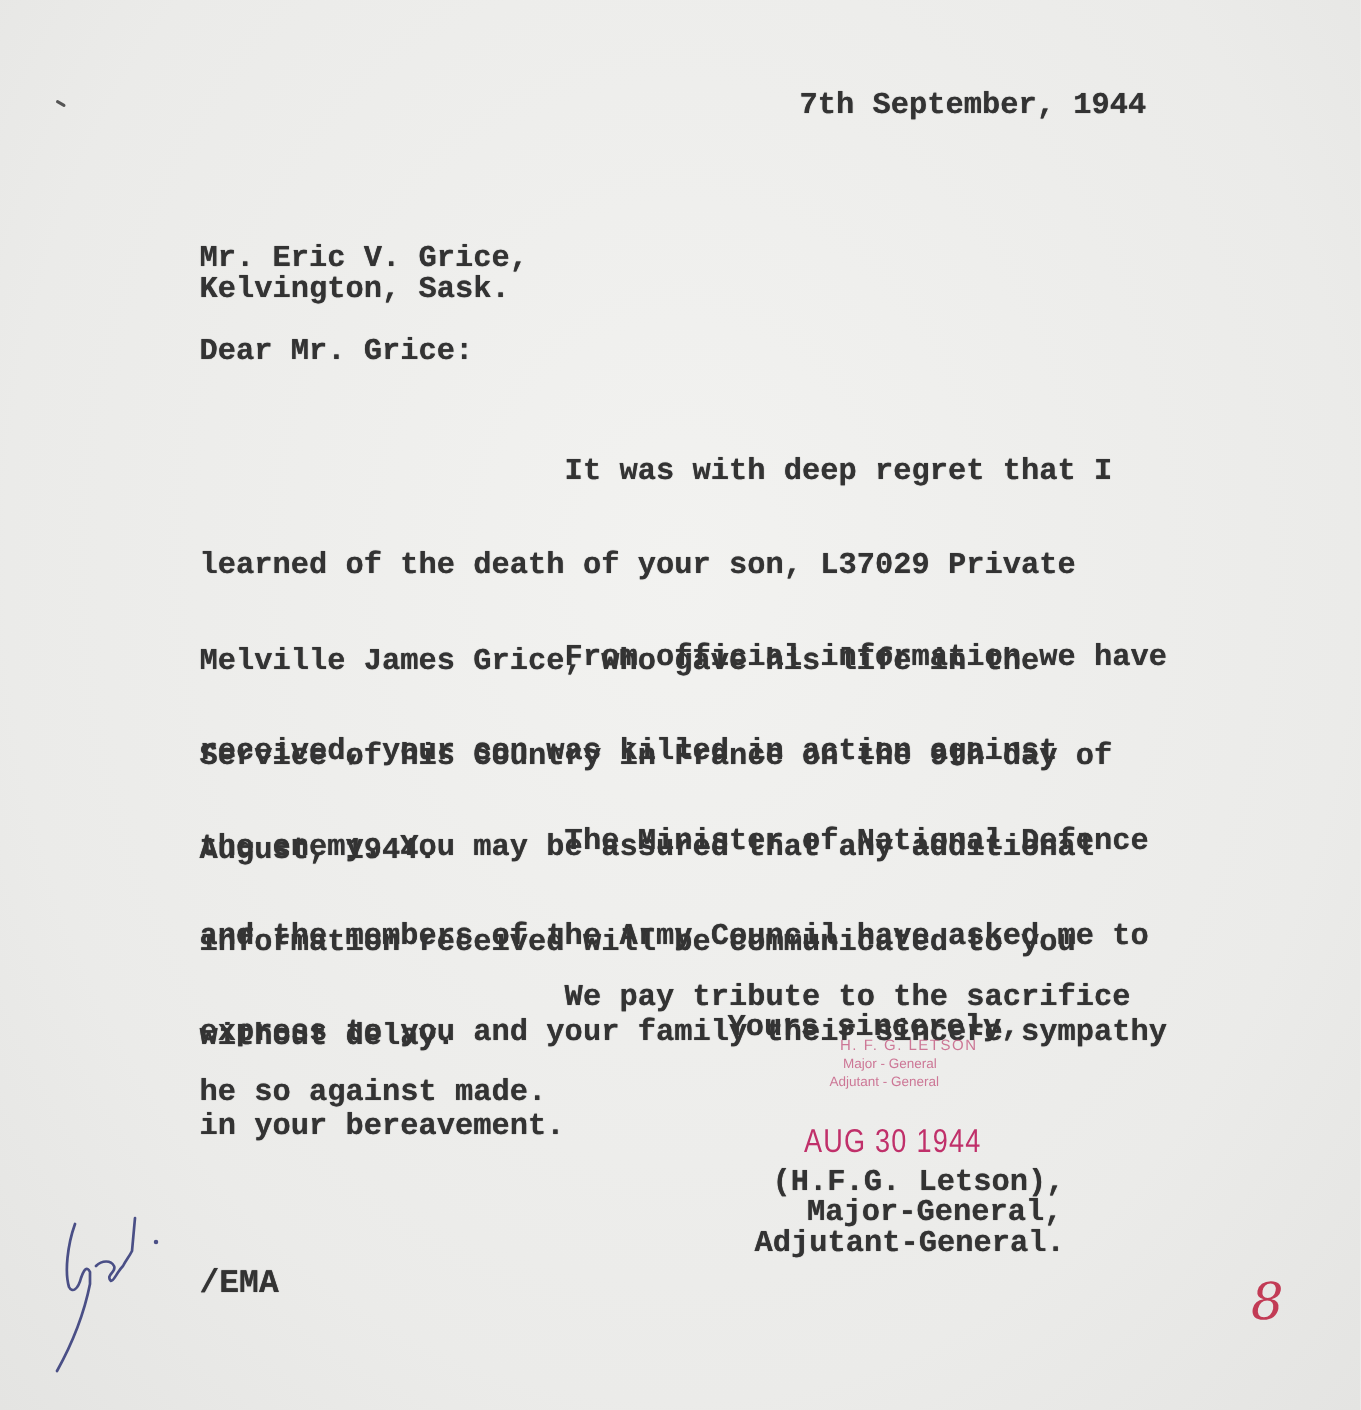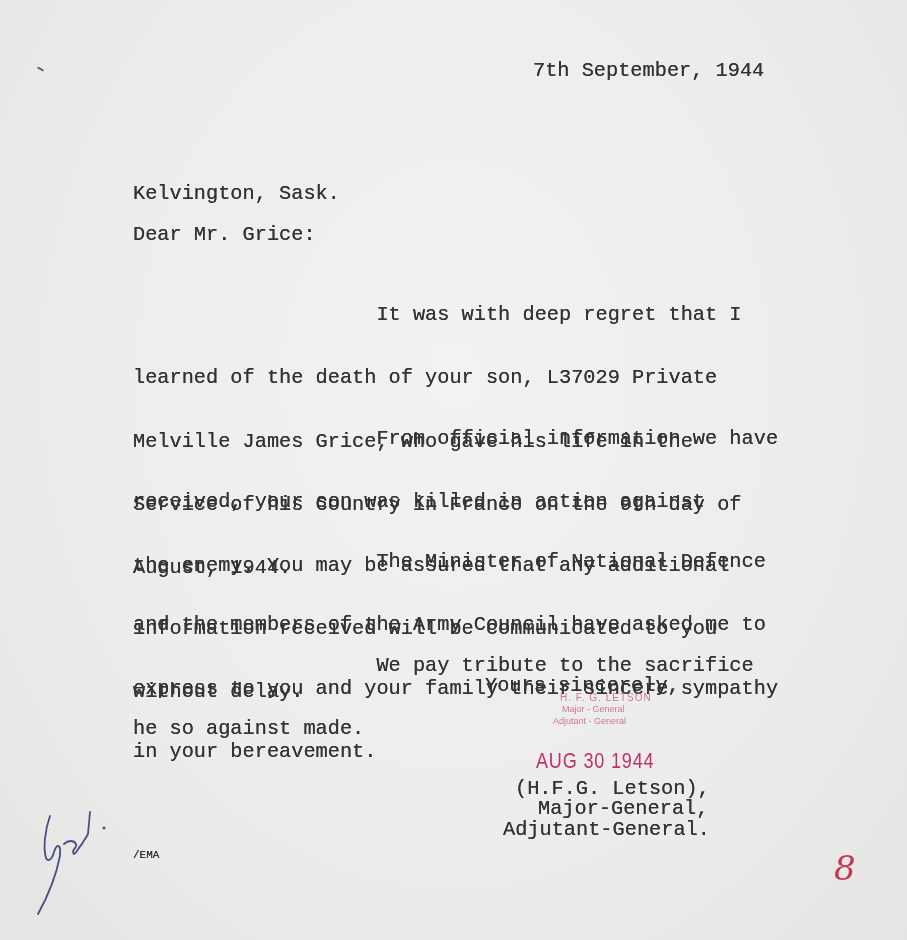--- a/index.html
+++ b/index.html
@@ -11,21 +11,21 @@
       color: #2e2e2e;
     }
     .page {
       position: absolute; left: 0; top: 0; width: 907px; height: 940px;
       background: radial-gradient(ellipse at 50% 40%, #f2f2f0 0%, #ebebe9 70%, #e4e4e2 100%);
     }
     .tw {
       position: absolute;
       font-size: 20.3px;
       line-height: 21px;
-      font-weight: normal;
+      font-weight: bold;
       white-space: pre;
       letter-spacing: 0;
       color: #333333;
       text-shadow: 0 0 0.6px #444;
     }
     .para { position: absolute; left: 133px; }
     .para .line { display: block; height: 21.3px; white-space: pre; }
     .stamp {
       position: absolute;
       font-family: "Liberation Sans", "DejaVu Sans", sans-serif;
@@ -56,20 +56,21 @@
   </style>
 </head>
 <body>
 
 <div class="page">
 
   <div class="speck" style="left:37px;top:68px;width:7px;height:2px;transform:rotate(30deg);"></div>
 
   <div class="tw" style="left:533px;top:60px;">7th September, 1944</div>
 
+  <div class="tw" style="left:133px;top:162px;">Mr. Eric V. Grice,</div>
   <div class="tw" style="left:133px;top:183px;">Kelvington, Sask.</div>
 
   <div class="tw" style="left:133px;top:224px;text-align:center;">Dear Mr. Grice:</div>
 
   <div class="tw para" style="top:262px;">
     <span class="line">                    It was with deep regret that I</span>
     <span class="line">learned of the death of your son, L37029 Private</span>
     <span class="line">Melville James Grice, who gave his life in the</span>
     <span class="line">Service of his Country in France on the 9th day of</span>
     <span class="line">August, 1944.</span>
@@ -100,21 +101,21 @@
   <div class="stamp" style="left:560px;top:692px;font-size:10px;letter-spacing:1px;font-weight:normal;text-align:center;">H. F. G. LETSON</div>
   <div class="stamp" style="left:562px;top:704px;font-size:9px;">Major - General</div>
   <div class="stamp" style="left:553px;top:716px;font-size:9px;">Adjutant - General</div>
 
   <div class="datestamp" style="left:536px;top:748px;">AUG 30 1944</div>
 
   <div class="tw" style="left:515px;top:778px;">(H.F.G. Letson),</div>
   <div class="tw" style="left:538px;top:798px;">Major-General,</div>
   <div class="tw" style="left:503px;top:819px;">Adjutant-General.</div>
 
-  <div class="tw" style="left:133px;top:845px;font-size:11px;">/EMA</div>
+  <div class="tw" style="left:133px;top:845px;font-size:22px;">/EMA</div>
 
   <svg class="pencil" width="90" height="120" style="left:30px;top:800px;" viewBox="0 0 90 120">
     <path d="M 20 16 C 15 30, 13 48, 16 58 C 18 62, 22 60, 24 52 C 26 46, 28 44, 30 48 L 30 56 C 26 76, 18 96, 8 114" fill="none" stroke="#4a4f86" stroke-width="1.8" stroke-linecap="round"></path>
     <path d="M 34 44 C 38 40, 44 40, 46 44 C 48 48, 40 50, 44 54 C 46 54, 48 48, 52 44 C 54 40, 56 38, 58 34 L 60 12" fill="none" stroke="#4a4f86" stroke-width="1.8" stroke-linecap="round"></path>
     <circle cx="74" cy="28" r="1.5" fill="#4a4f86"></circle>
   </svg>
 
   <div class="redmark" style="left:834px;top:848px;">8</div>
 
 </div>

